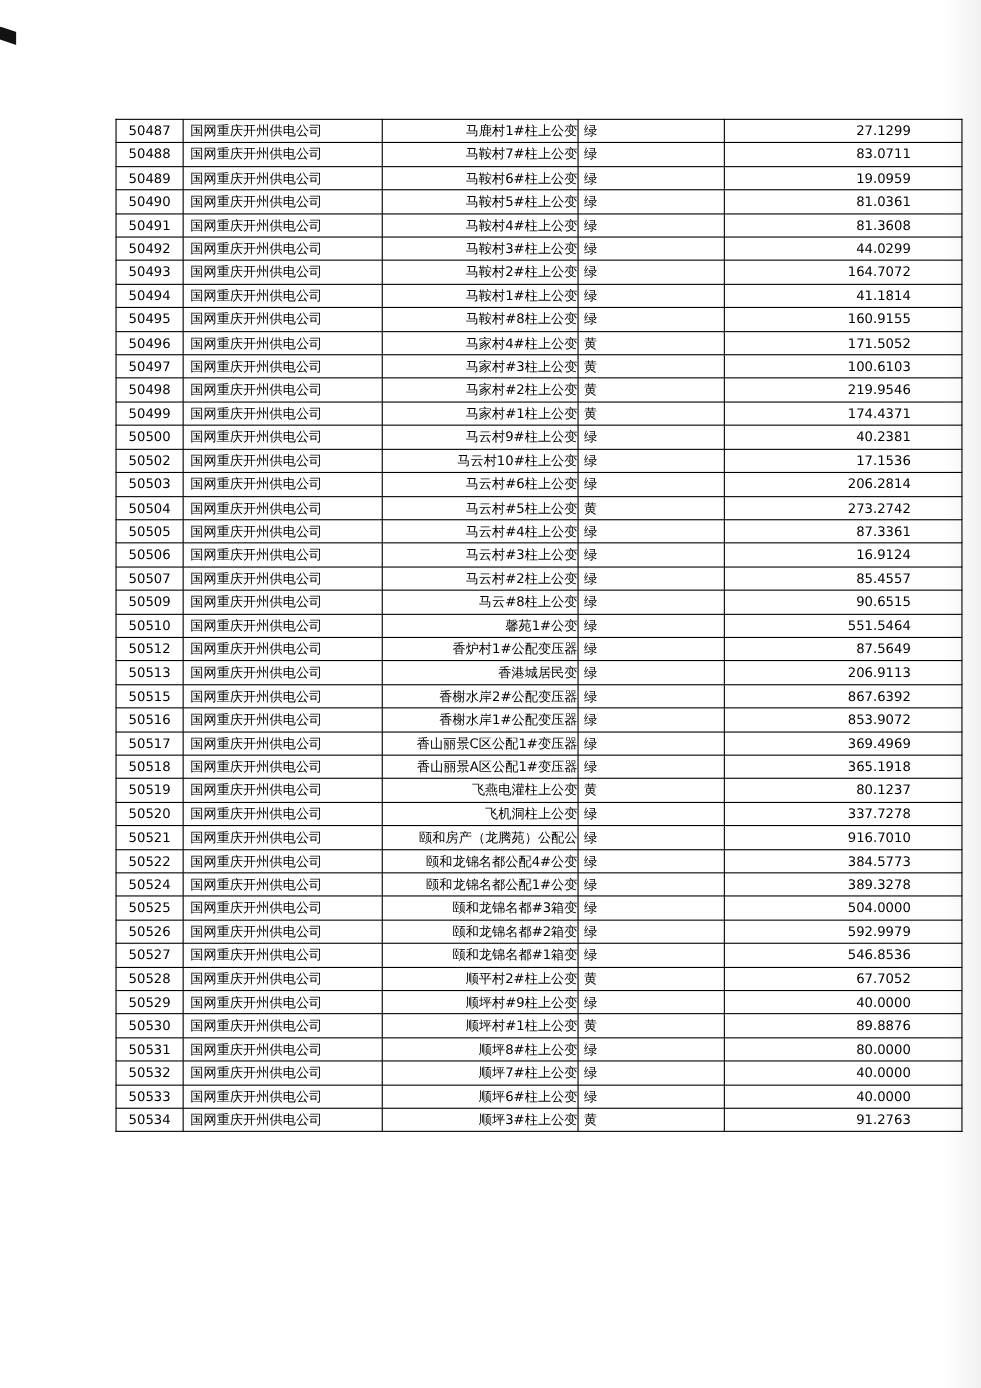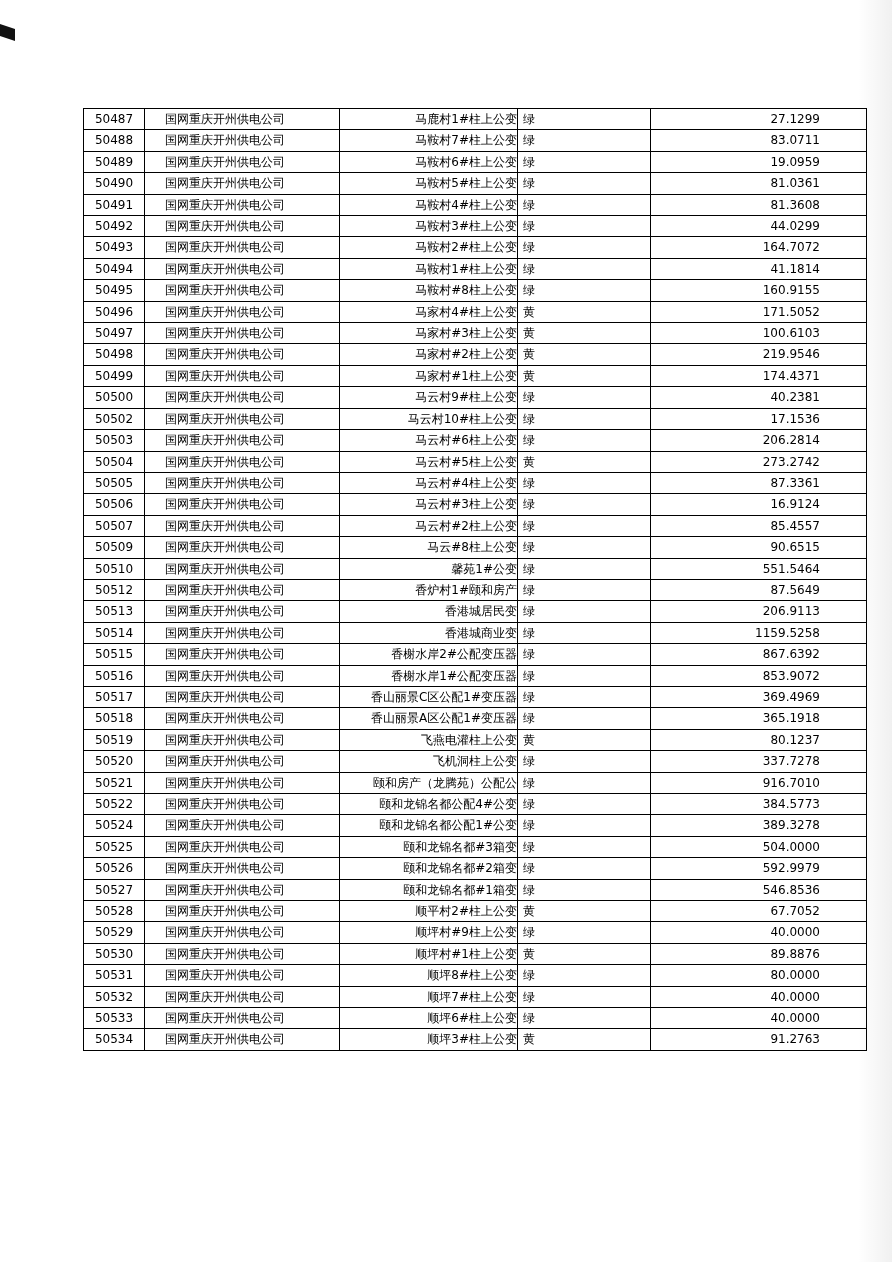--- a/index.html
+++ b/index.html
@@ -33,34 +33,35 @@
     pointer-events: none;
   }
   .table-wrap {
     position: absolute;
     left: 83px;
     top: 108px;
   }
   table {
     border-collapse: collapse;
     table-layout: fixed;
+    margin-left: 22px;
   }
   td {
     border: 1px solid #000000;
     height: 20.4px;
     font-size: 12px;
     line-height: 20.4px;
     color: #000000;
     padding: 0;
     overflow: hidden;
     white-space: nowrap;
     vertical-align: middle;
   }
   .col-id      { width: 60px;  text-align: center; }
-  .col-company { width: 174px; text-align: left; padding-left: 20px; }
+  .col-company { width: 174px; text-align: left; padding-left: 6px; }
   .col-device  { width: 173px; text-align: right; padding-left: 4px; }
   .col-status  { width: 127px; text-align: left; padding-left: 5px; }
   .col-value   { width: 169px; text-align: right; padding-right: 46px; }
 </style>
 </head>
 <body>
 
 <div class="corner-mark"></div>
 <div class="right-shade"></div>
 
@@ -217,37 +218,30 @@
         <tr>
           <td class="col-id">50510</td>
           <td class="col-company">国网重庆开州供电公司</td>
           <td class="col-device">馨苑1#公变</td>
           <td class="col-status">绿</td>
           <td class="col-value">551.5464</td>
         </tr>
         <tr>
           <td class="col-id">50512</td>
           <td class="col-company">国网重庆开州供电公司</td>
-          <td class="col-device">香炉村1#颐和房产</td>
+          <td class="col-device">香炉村1#公配变压器</td>
           <td class="col-status">绿</td>
           <td class="col-value">87.5649</td>
         </tr>
         <tr>
           <td class="col-id">50513</td>
           <td class="col-company">国网重庆开州供电公司</td>
           <td class="col-device">香港城居民变</td>
           <td class="col-status">绿</td>
           <td class="col-value">206.9113</td>
-        </tr>
-        <tr>
-          <td class="col-id">50514</td>
-          <td class="col-company">国网重庆开州供电公司</td>
-          <td class="col-device">香港城商业变</td>
-          <td class="col-status">绿</td>
-          <td class="col-value">1159.5258</td>
         </tr>
         <tr>
           <td class="col-id">50515</td>
           <td class="col-company">国网重庆开州供电公司</td>
           <td class="col-device">香榭水岸2#公配变压器</td>
           <td class="col-status">绿</td>
           <td class="col-value">867.6392</td>
         </tr>
         <tr>
           <td class="col-id">50516</td>

